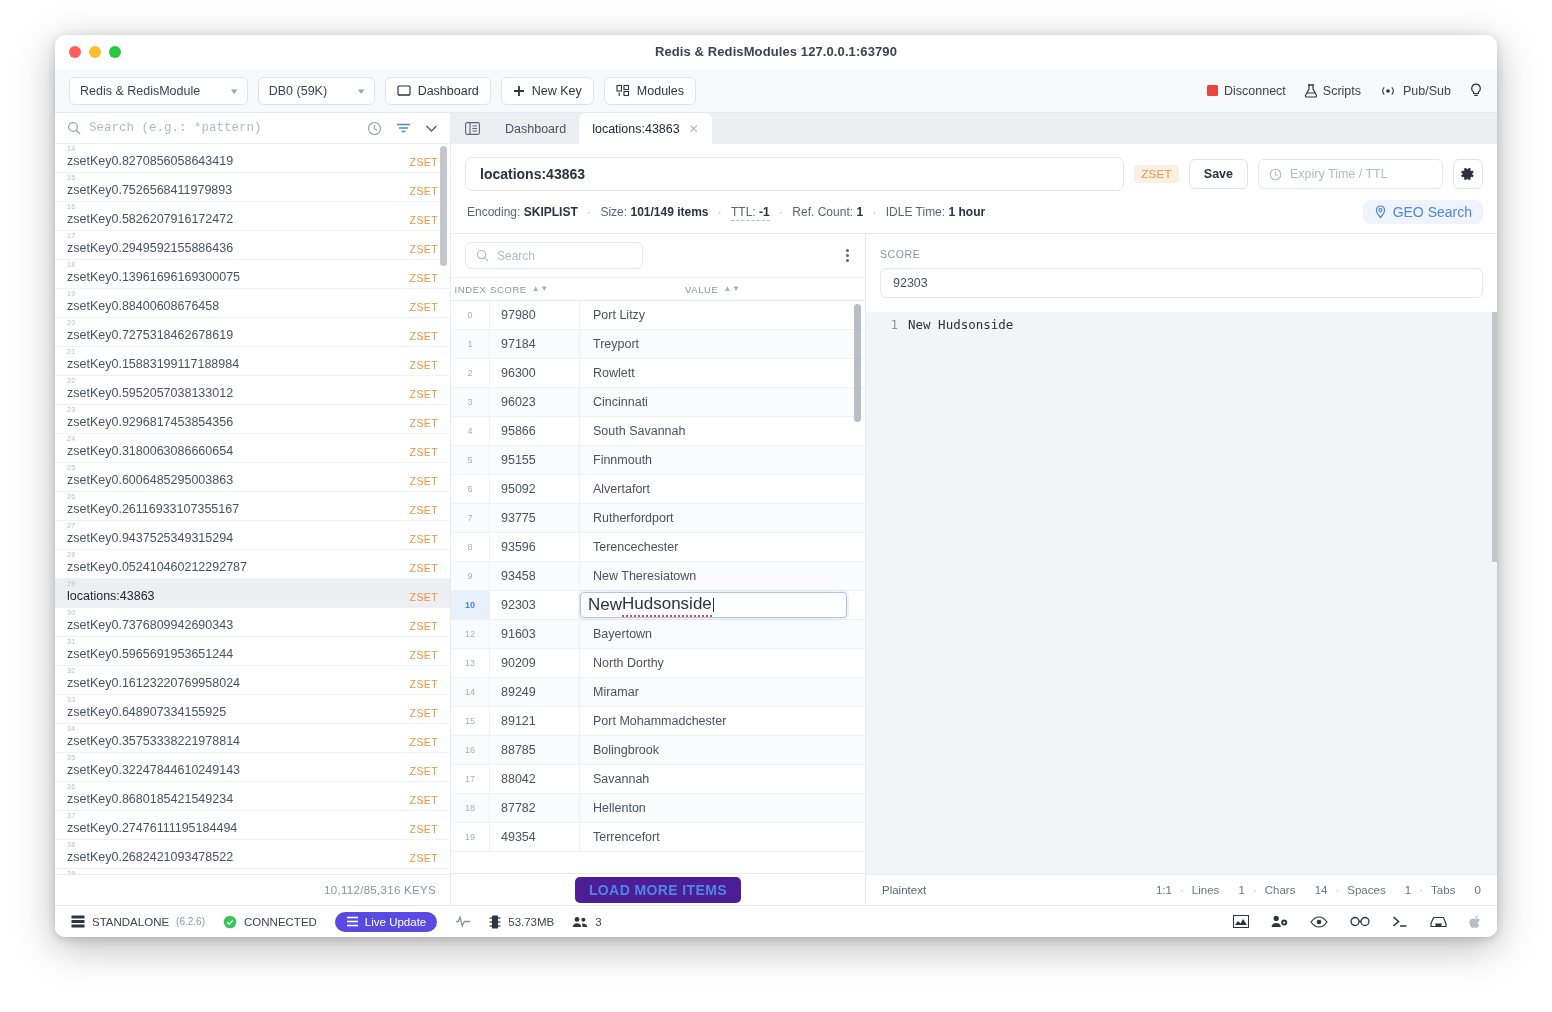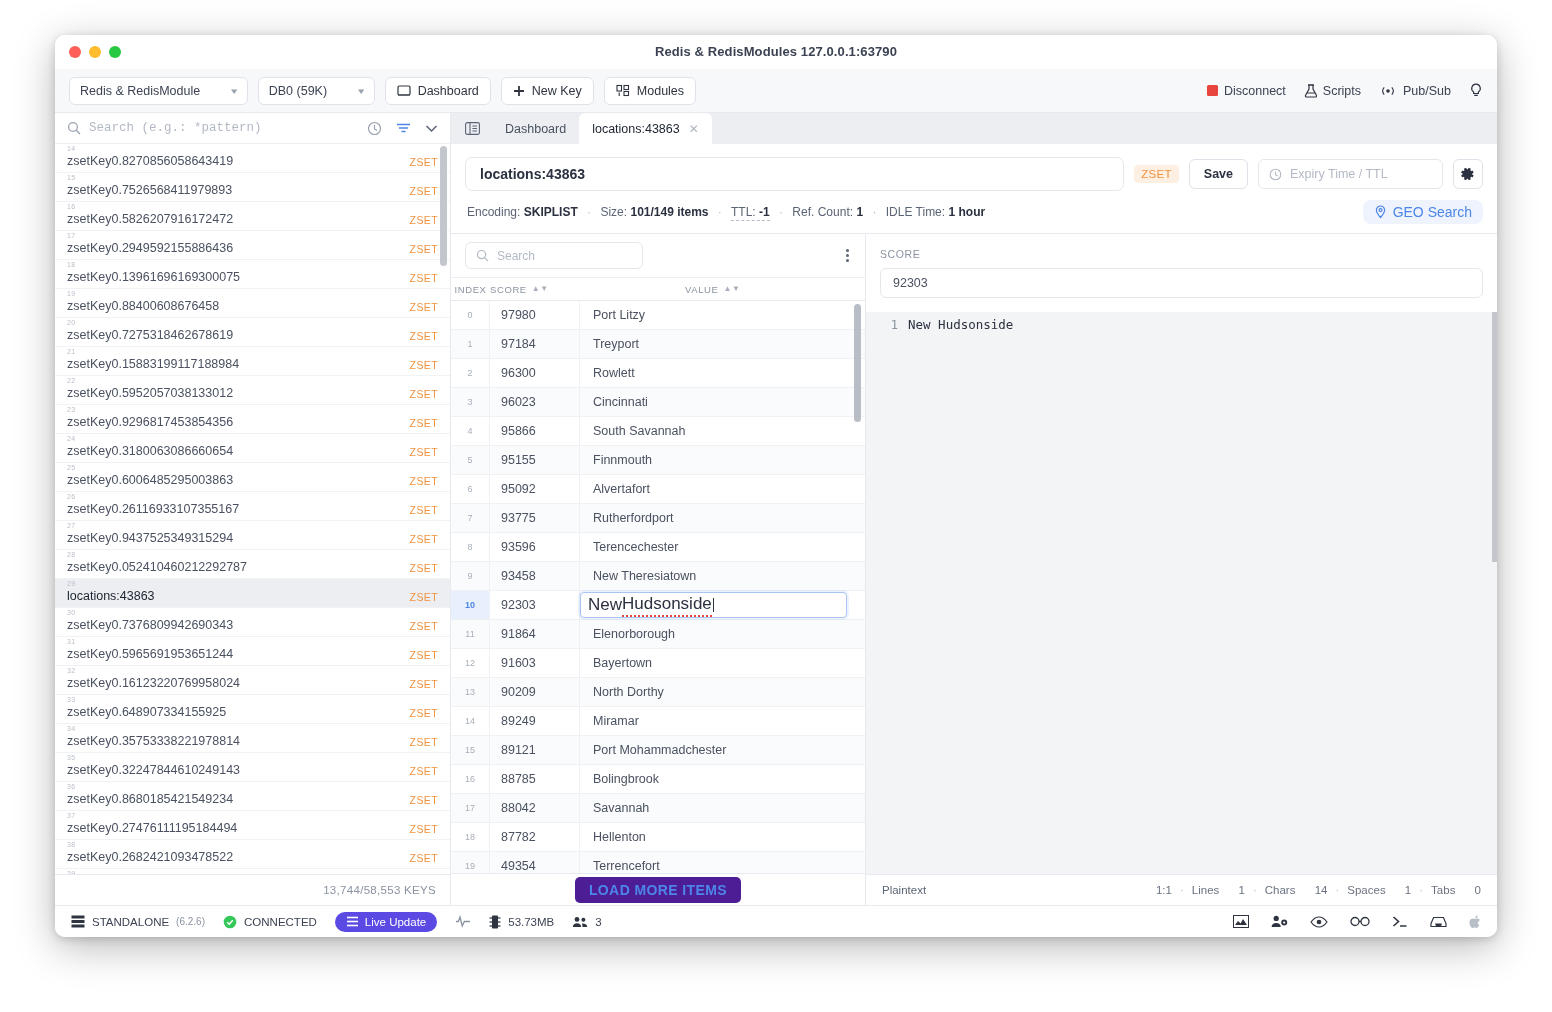--- a/index.html
+++ b/index.html
@@ -572,21 +572,21 @@
               <span class="kname">zsetKey0.2682421093478522</span>
               <span class="ktype">ZSET</span>
             </div>
             <div class="keyrow">
               <span class="kidx">39</span>
             </div>
           </div>
         <div class="side-scroll"></div>
       </div>
 
-      <div class="side-footer">13,744/58,553 KEYS</div>
+      <div class="side-footer">10,112/85,316 KEYS</div>
     </div>
 
     <div class="main">
 
       <div class="tabbar">
         <span class="tbicon">
           <svg width="15" height="13" viewBox="0 0 15 13">
               <rect x="0.6" y="0.6" width="13.8" height="11.8" rx="1.6" fill="none" stroke="#5b6475" stroke-width="1.1"></rect>
               <line x1="5" y1="0.6" x2="5" y2="12.4" stroke="#5b6475" stroke-width="1.1"></line>
               <line x1="7.4" y1="4" x2="12" y2="4" stroke="#5b6475" stroke-width="1"></line>
@@ -741,25 +741,20 @@
                 <div class="trow editing">
                   <div class="td-index">10</div>
                   <div class="td-score">92303</div>
                   <div class="edit-input">
                     <span>New </span>
                     <span class="spell">Hudsonside</span>
                     <span class="caret"></span>
                   </div>
                 </div>
                 <div class="trow">
-                  <div class="td-index">11</div>
-                  <div class="td-score">91864</div>
-                  <div class="td-value">Elenorborough</div>
-                </div>
-                <div class="trow">
                   <div class="td-index">12</div>
                   <div class="td-score">91603</div>
                   <div class="td-value">Bayertown</div>
                 </div>
                 <div class="trow">
                   <div class="td-index">13</div>
                   <div class="td-score">90209</div>
                   <div class="td-value">North Dorthy</div>
                 </div>
                 <div class="trow">

